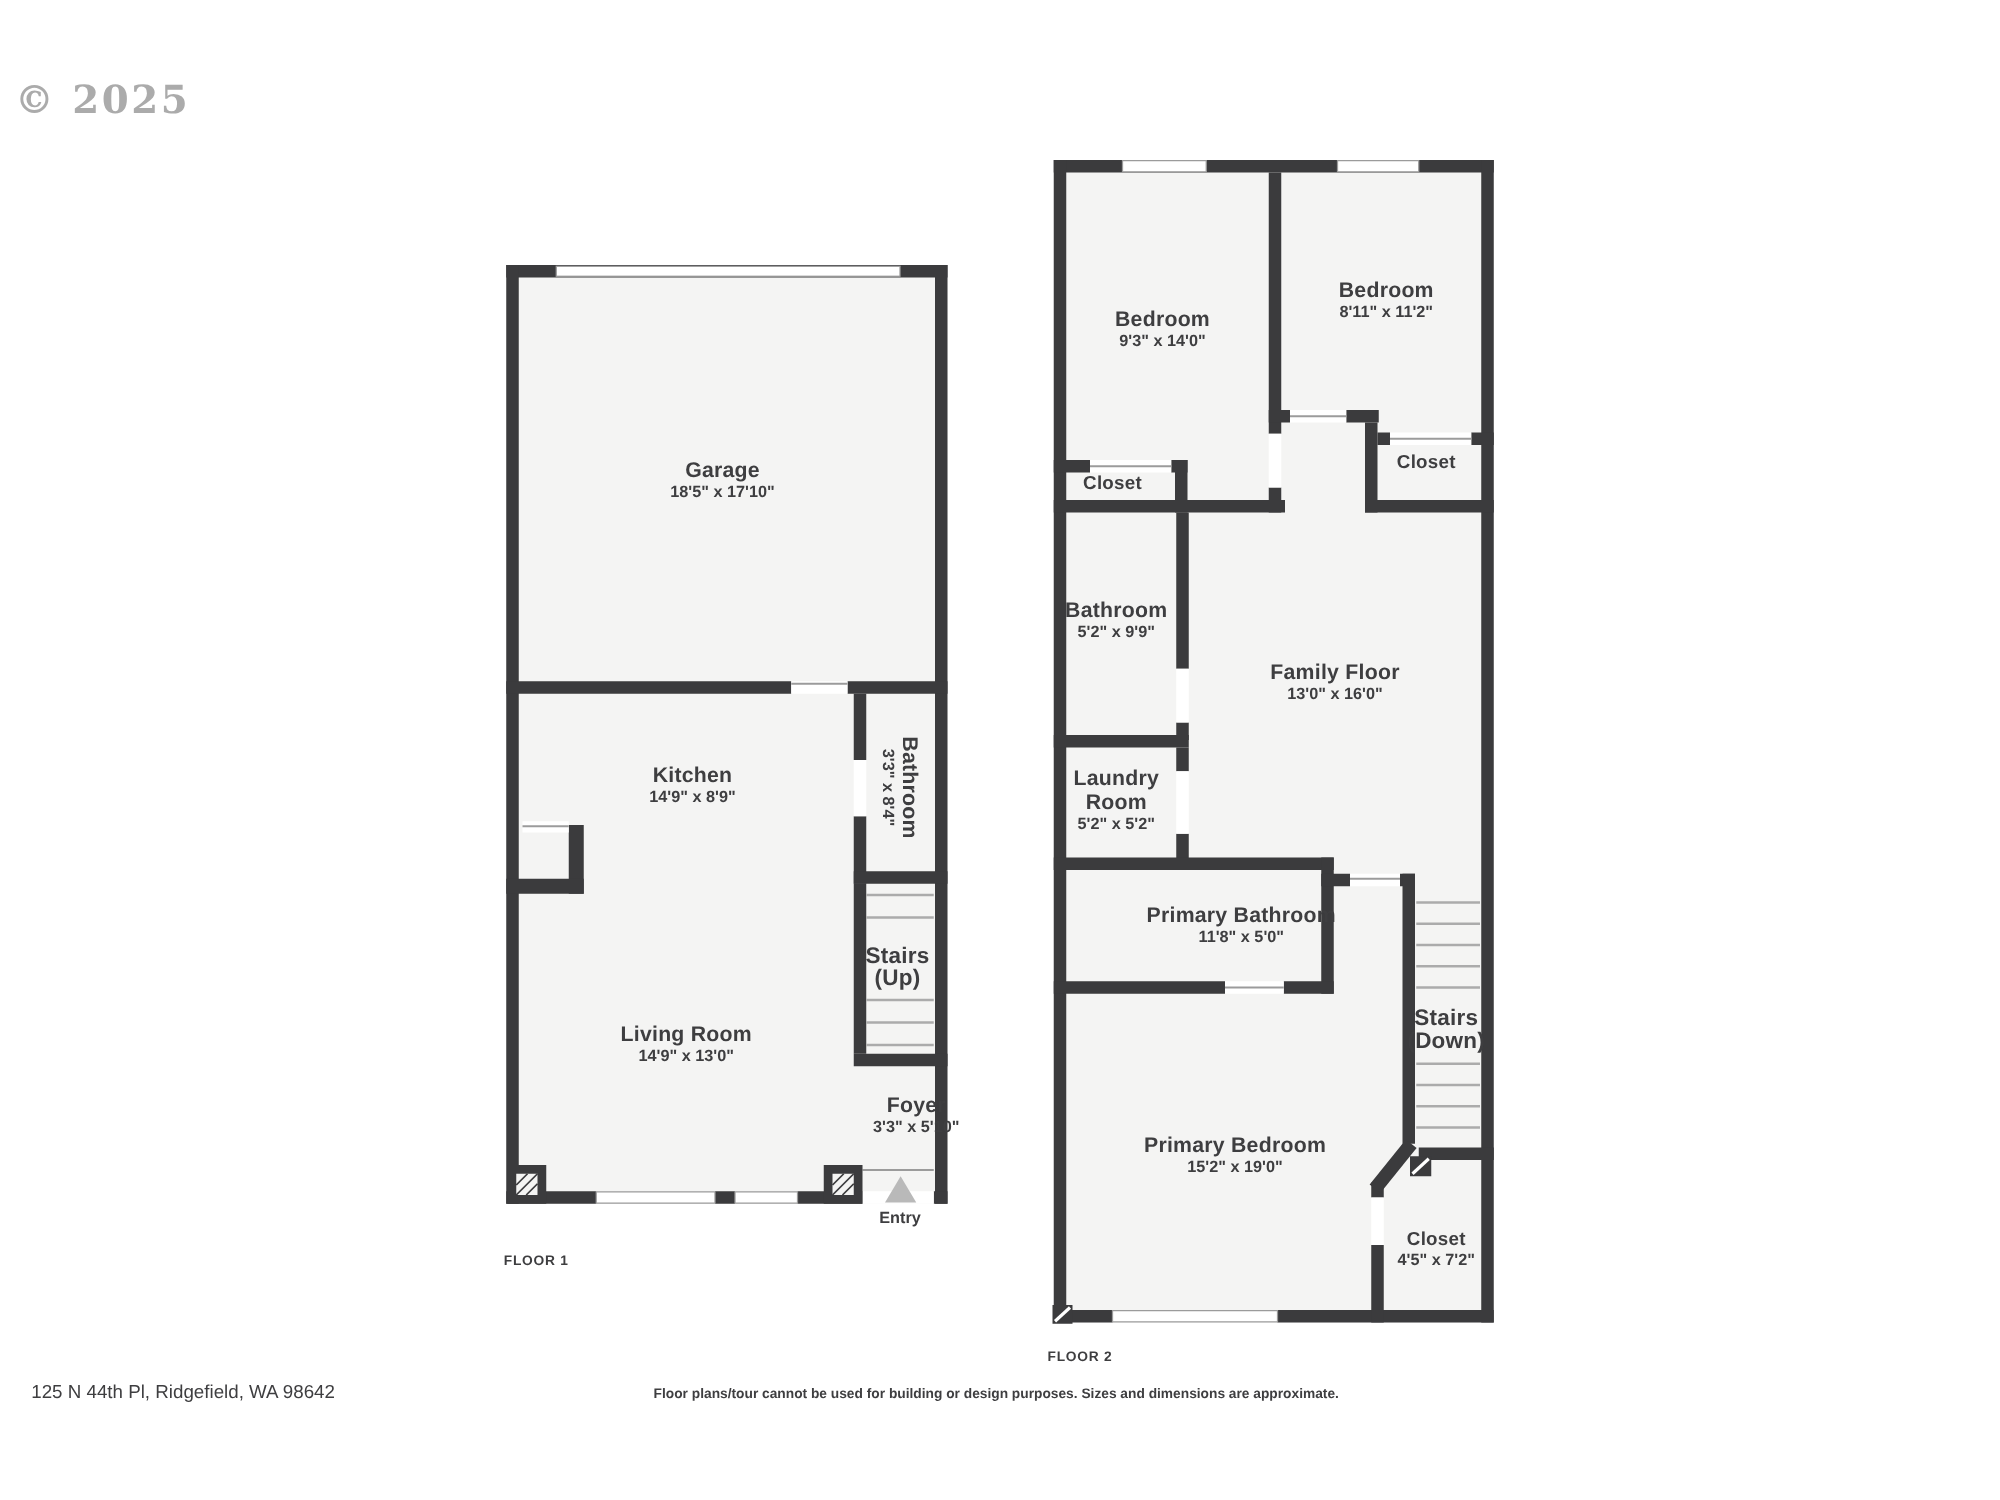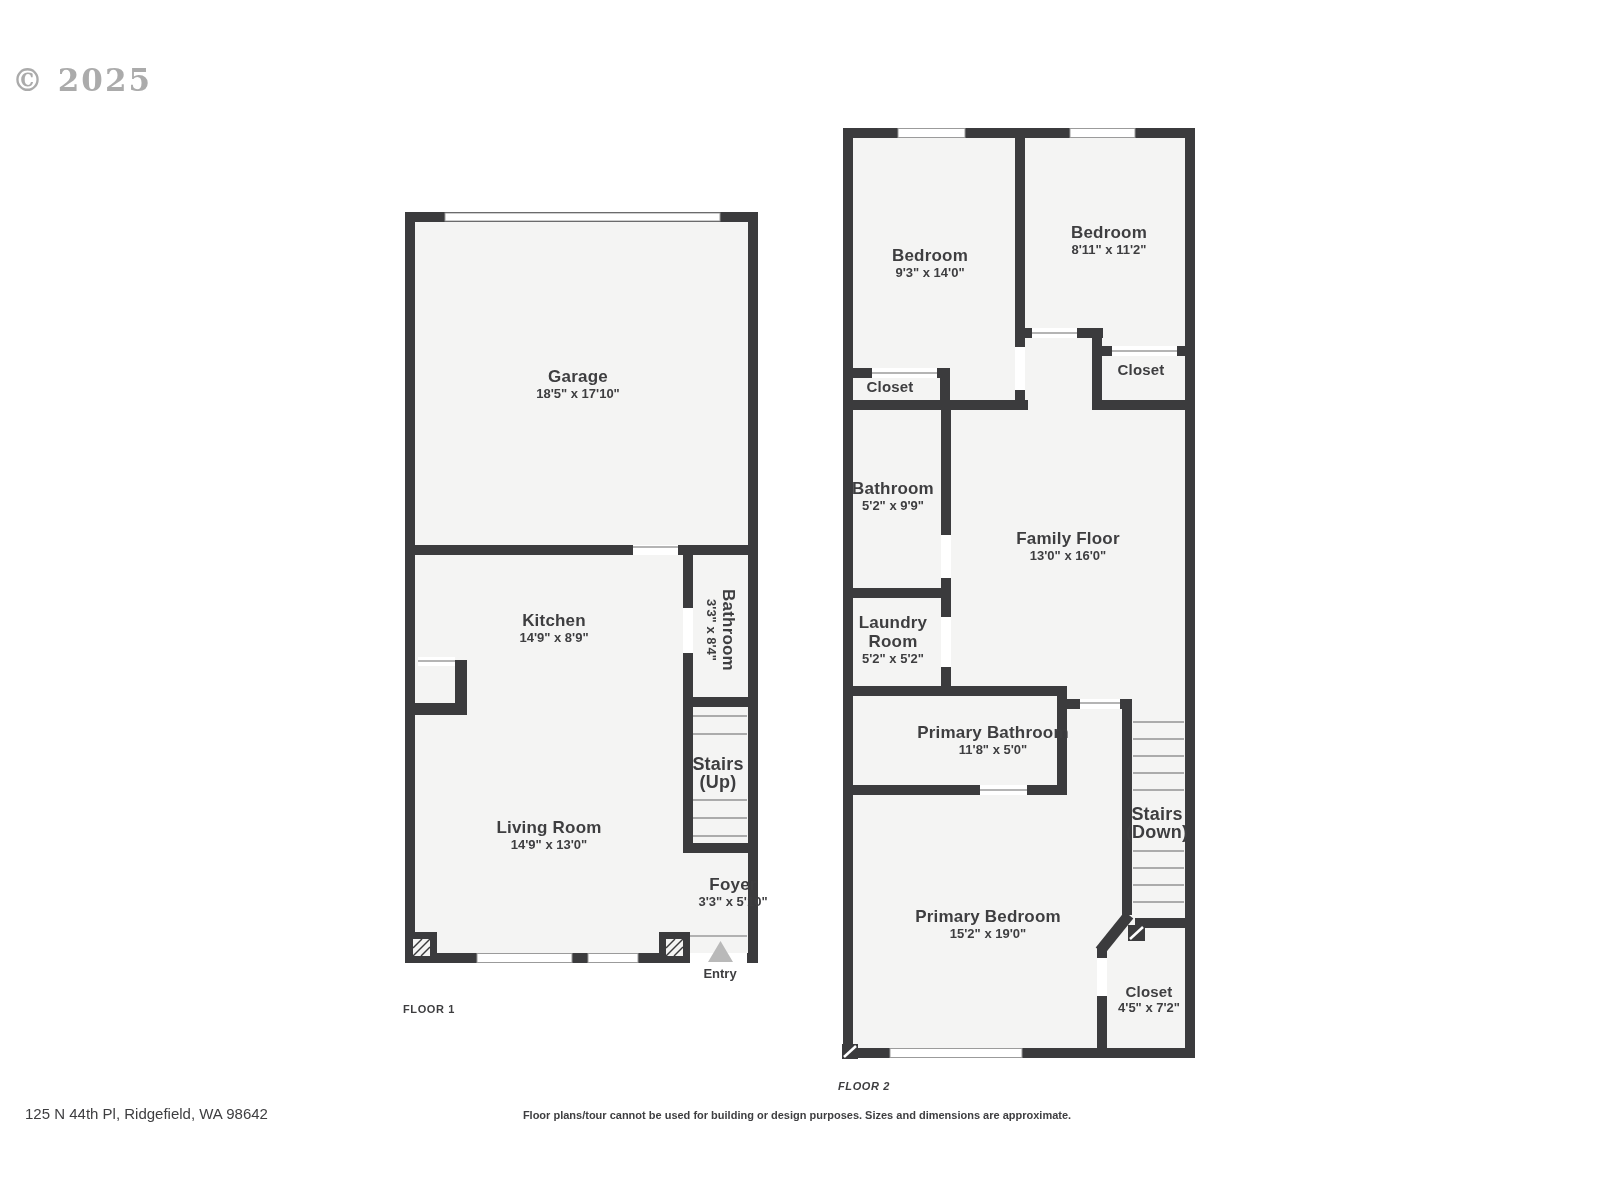--- a/index.html
+++ b/index.html
@@ -266,18 +266,18 @@
     <span class="room-title">(Down)</span>
   </div>
   <div class="room-label" style="left:988px;top:924px;">
     <span class="room-title">Primary Bedroom</span>
     <span class="room-dims">15'2" x 19'0"</span>
   </div>
   <div class="room-label closet-label" style="left:1149px;top:1000px;">
     <span class="room-title">Closet</span>
     <span class="room-dims">4'5" x 7'2"</span>
   </div>
-  <div class="floor-tag" style="left:838px;top:1080px;font-style:italic;">FLOOR 2</div>
+  <div class="floor-tag" style="left:838px;top:1080px;">FLOOR 2</div>
 
   <div class="address" style="left:25px;top:1105px;">125 N 44th Pl, Ridgefield, WA 98642</div>
   <div class="disclaimer" style="left:797px;top:1109px;">Floor plans/tour cannot be used for building or design purposes. Sizes and dimensions are approximate.</div>
 
 </div>
 
 </body></html>

